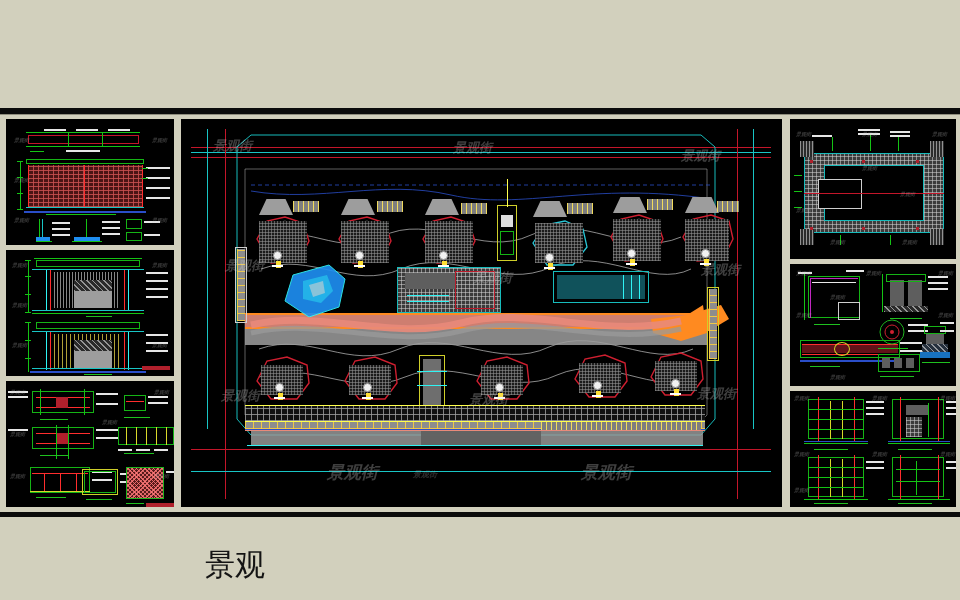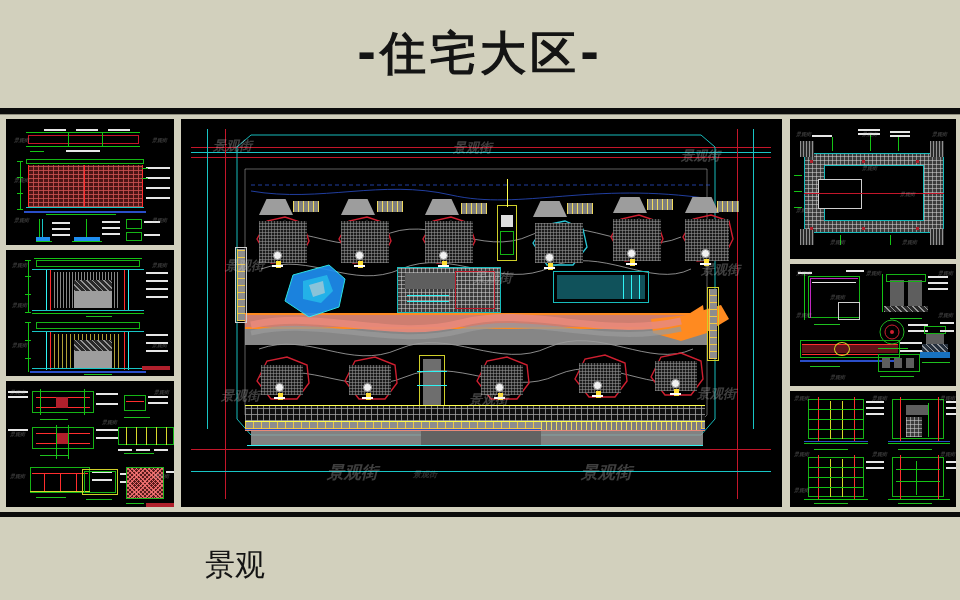--- a/index.html
+++ b/index.html
@@ -238,23 +238,20 @@
     background: #ffffff;
   }
 
   svg.overlay { position: absolute; left: 0; top: 0; }
 </style>
 </head>
 <body>
 
 <div id="page">
 
-  <div class="header-band">
-    <div class="header-title">-住宅大区-</div>
-  </div>
   <div class="rule-top"></div>
   <div class="rule-top-hair"></div>
 
   <div class="body-area">
 
     <div class="panel col-left lp1">
       <div class="panel-inner">
 
         <div class="ln hl c-red" style="left:22px; top:16px;  width:110px;"></div>
         <div class="ln hl c-red" style="left:22px; top:24px;  width:110px;"></div>

